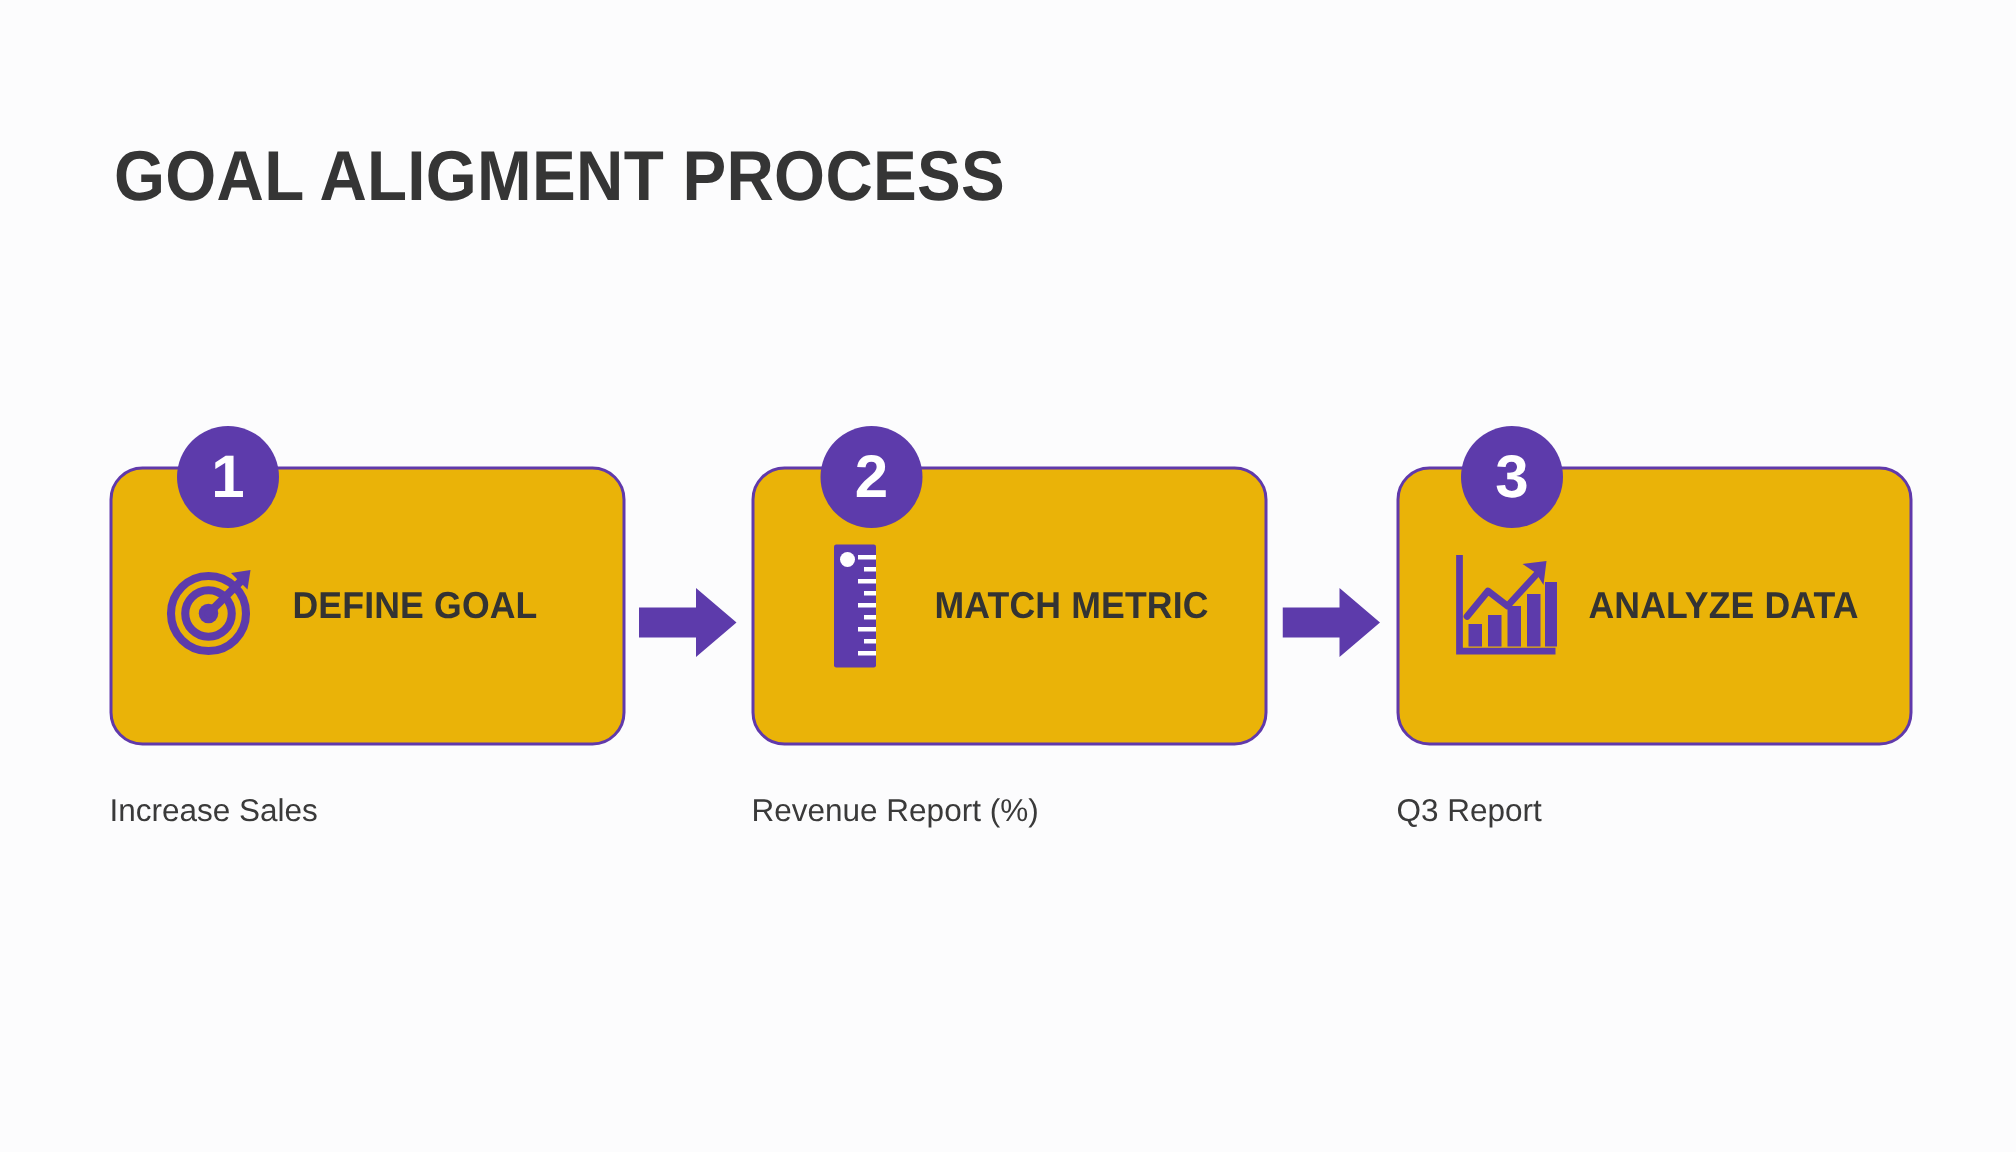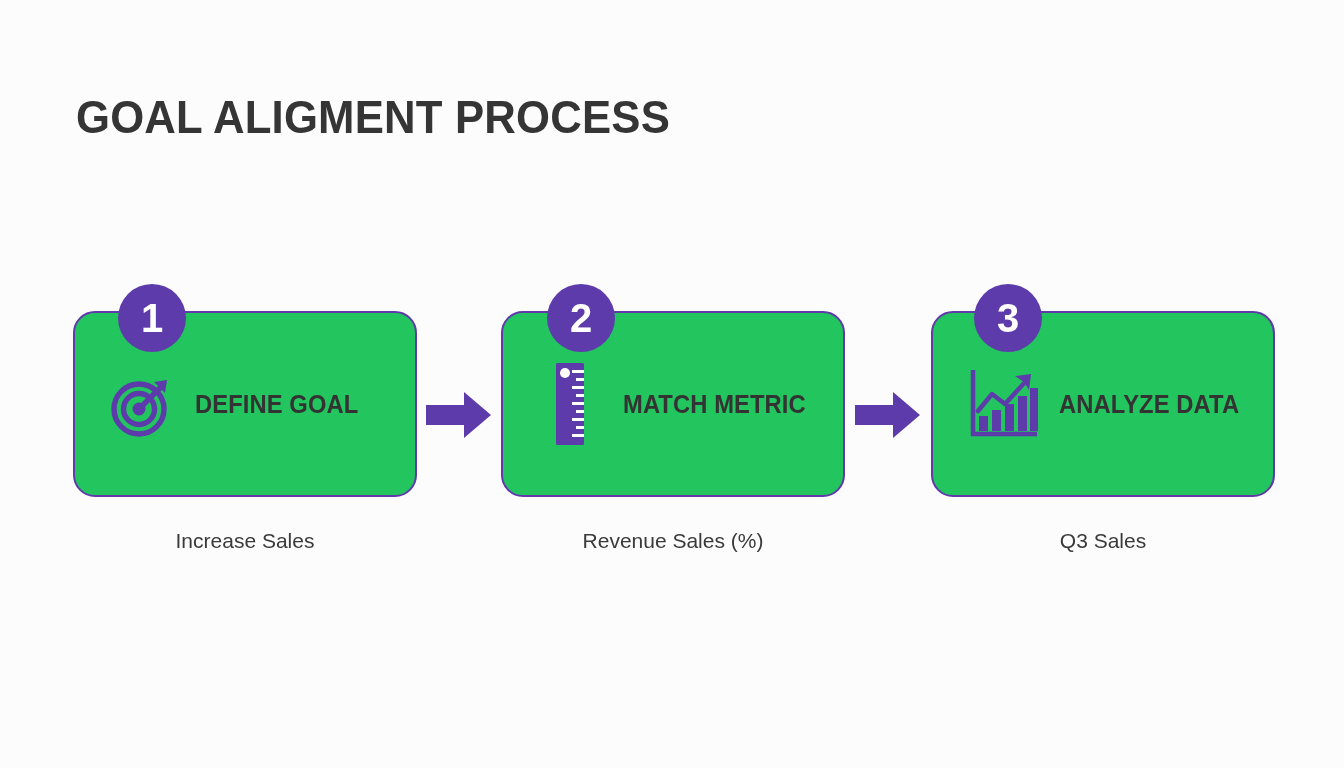--- a/index.html
+++ b/index.html
@@ -56,21 +56,21 @@
 
   .card {
     position: absolute;
     top: 27px;
     left: 0;
     width: 100%;
     height: 186px;
     box-sizing: border-box;
     border: 2.4px solid #6039ab;
     border-radius: 22px;
-    background: #22c55e;
+    background: #eab308;
     display: flex;
     align-items: center;
     justify-content: flex-start;
   }
 
   .card-inner {
     display: flex;
     align-items: center;
     gap: 18px;
     padding-left: 32px;
@@ -115,21 +115,20 @@
   .step-1 .badge { left: 45px; }
   .step-2 .badge { left: 46px; }
   .step-3 .badge { left: 43px; }
 
   
   .caption {
     position: absolute;
     top: 245px;
     left: 0;
     width: 100%;
-    text-align: center;
     font-size: 21px;
     color: #3a3a3a;
     white-space: nowrap;
   }
 
   
   .arrow {
     position: absolute;
     top: 106px;
     width: 66px;
@@ -191,21 +190,21 @@
                 <rect x="37" y="59" width="12" height="3"></rect>
                 <rect x="41" y="67" width="8" height="3"></rect>
                 <rect x="37" y="75" width="12" height="3"></rect>
               </g>
             </svg>
           </span>
           <span class="card-label">MATCH METRIC</span>
         </div>
       </div>
       <div class="badge">2</div>
-      <div class="caption">Revenue Sales (%)</div>
+      <div class="caption">Revenue Report (%)</div>
     </div>
 
     <div class="arrow arrow-2">
       <svg width="66" height="50" viewBox="0 0 66 50" aria-hidden="true">
         <path d="M0 15 L38 15 L38 2 L65 25 L38 48 L38 35 L0 35 Z" fill="#5d3bab"></path>
       </svg>
     </div>
 
     <div class="step step-3">
       <div class="card">
@@ -221,17 +220,17 @@
                 <rect x="65" y="22" width="8" height="43"></rect>
               </g>
               <path d="M13 45 L27 28 L40 38 L62 14" fill="none" stroke="#5d3bab" stroke-width="4.5" stroke-linejoin="round" stroke-linecap="round"></path>
               <path d="M50 10 L66 8 L64 24 L59 16 Z" fill="#5d3bab"></path>
             </svg>
           </span>
           <span class="card-label">ANALYZE DATA</span>
         </div>
       </div>
       <div class="badge">3</div>
-      <div class="caption">Q3 Sales</div>
+      <div class="caption">Q3 Report</div>
     </div>
 
   </div>
 </div>
 
 </body></html>

